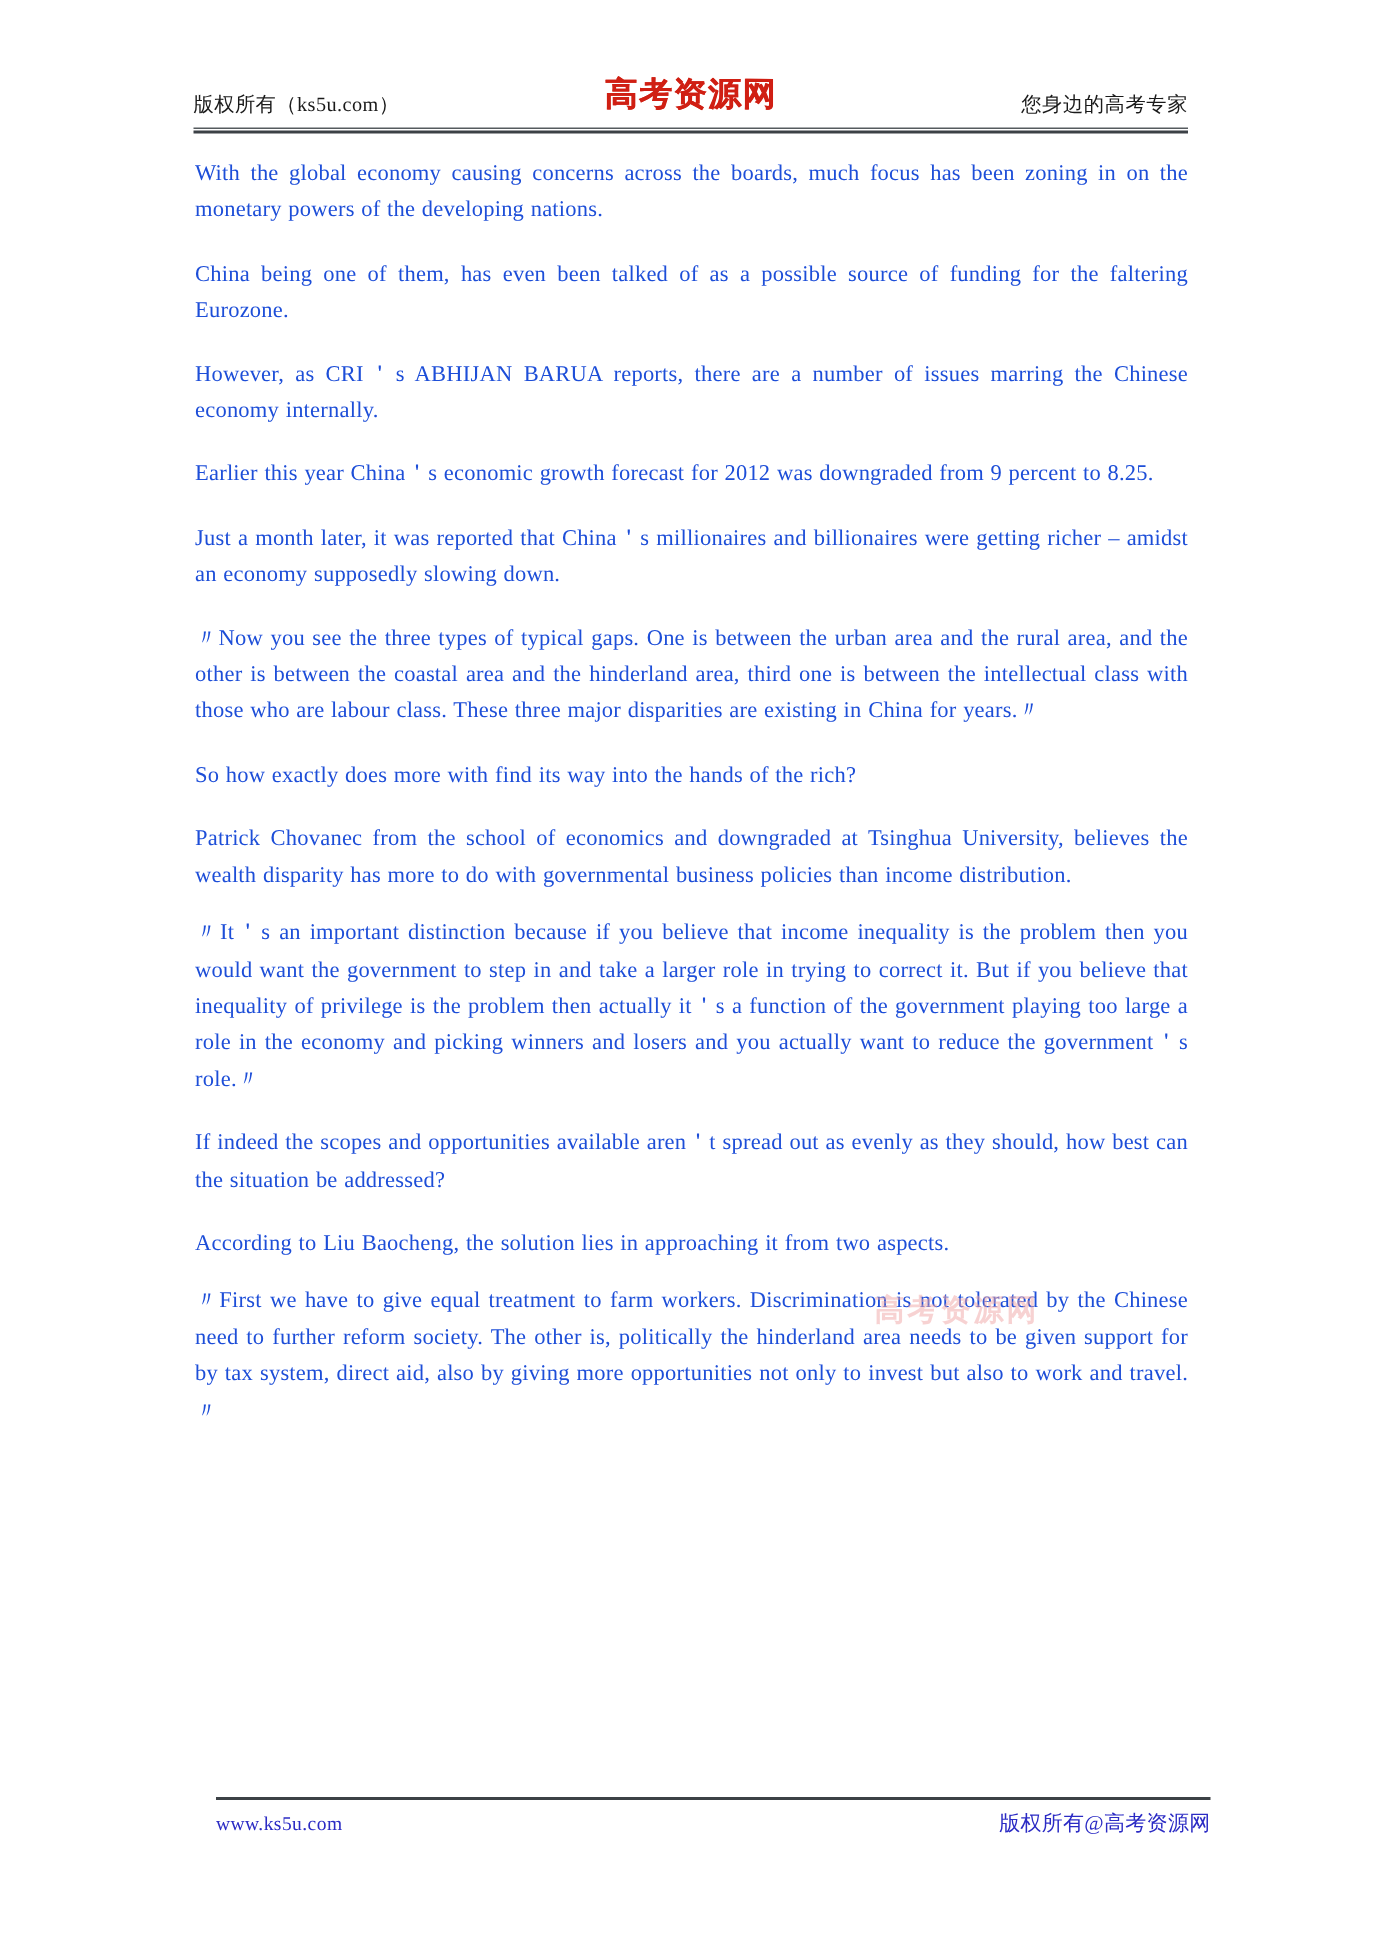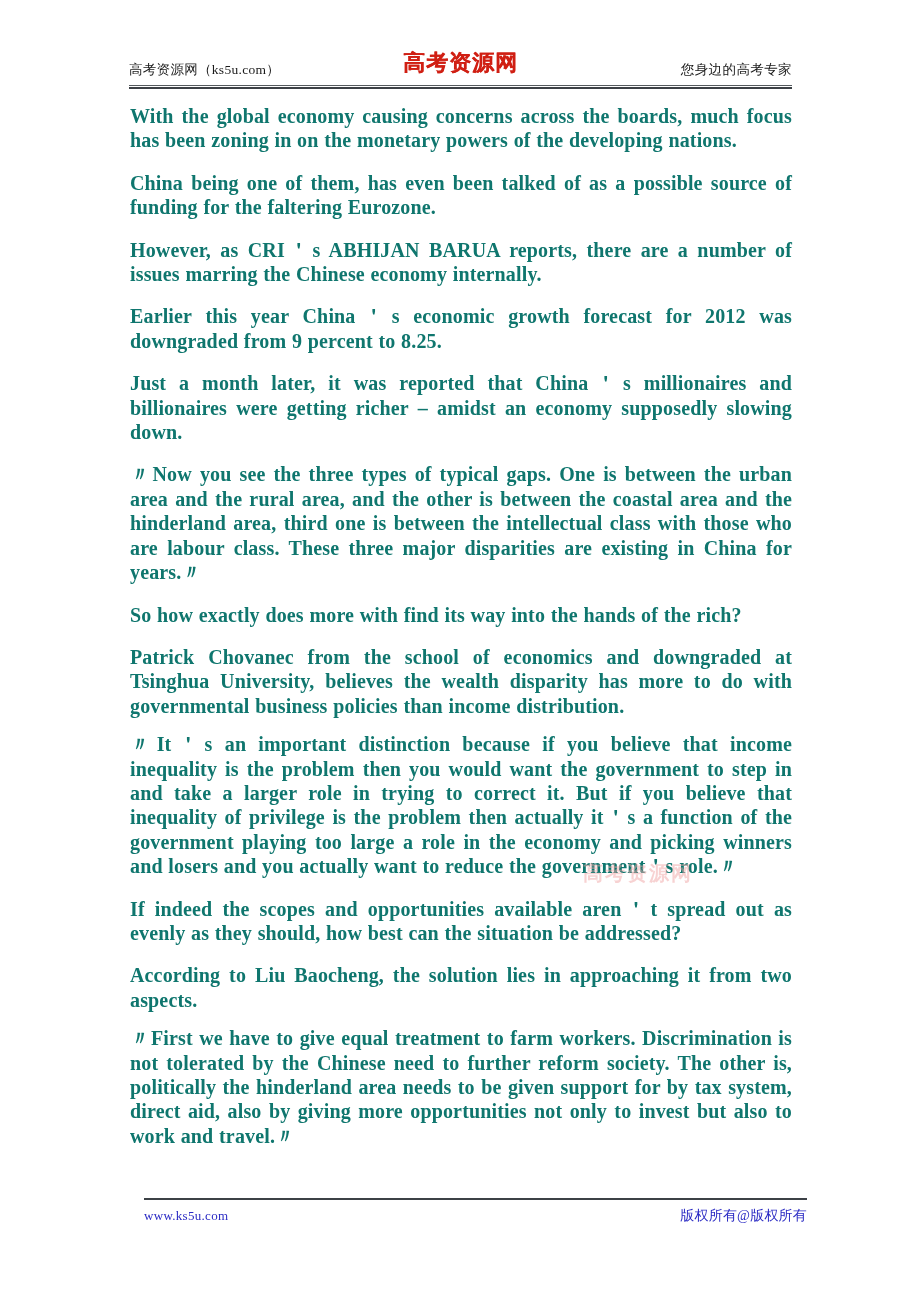--- a/index.html
+++ b/index.html
@@ -88,28 +88,27 @@
   
   .content {
     position: absolute;
     left: 130px;
     top: 104px;
     width: 662px;
   }
   p.para {
     margin: 0 0 18px 0;
     font-family: "Liberation Serif", "DejaVu Serif", serif;
-    font-size: 20px;
+    font-size: 15px;
     line-height: 24.4px;
     text-align: justify;
     text-justify: inter-word;
-    color: #0f766e;
+    color: #1d4ed8;
     letter-spacing: 0.15px;
     word-spacing: 0.5px;
-    font-weight: bold;
   }
   p.para:last-child {
     margin-bottom: 0;
   }
   
   p.tight {
     margin-bottom: 14px;
   }
 
   
@@ -174,21 +173,21 @@
     white-space: nowrap;
   }
 </style>
 </head>
 <body>
 
 <div class="page">
 
   <div class="page-header">
     <div class="hdr-row">
-      <div class="hdr-left">高考资源网（ks5u.com）</div>
+      <div class="hdr-left">版权所有（ks5u.com）</div>
       <div class="hdr-center">高考资源网</div>
       <div class="hdr-right">您身边的高考专家</div>
     </div>
     <div class="hdr-rule">
       <div class="thin"></div>
       <div class="thick"></div>
     </div>
   </div>
 
   <div class="content">
@@ -208,16 +207,16 @@
 
   <div class="watermark">
     <span>高考资源网</span>
   </div>
 
   <div class="page-footer">
     <div class="ftr-rule">
       <div class="thick"></div>
     </div>
     <div class="ftr-left">www.ks5u.com</div>
-    <div class="ftr-right">版权所有@版权所有</div>
+    <div class="ftr-right">版权所有@高考资源网</div>
   </div>
 
 </div>
 
 </body></html>

